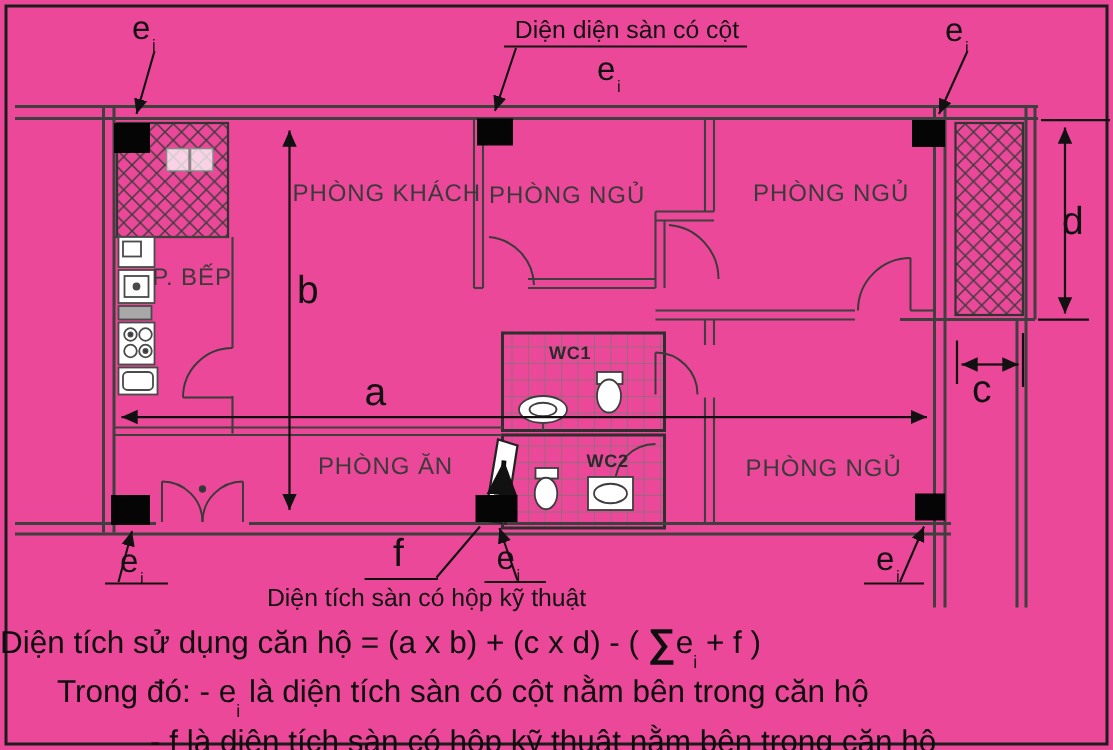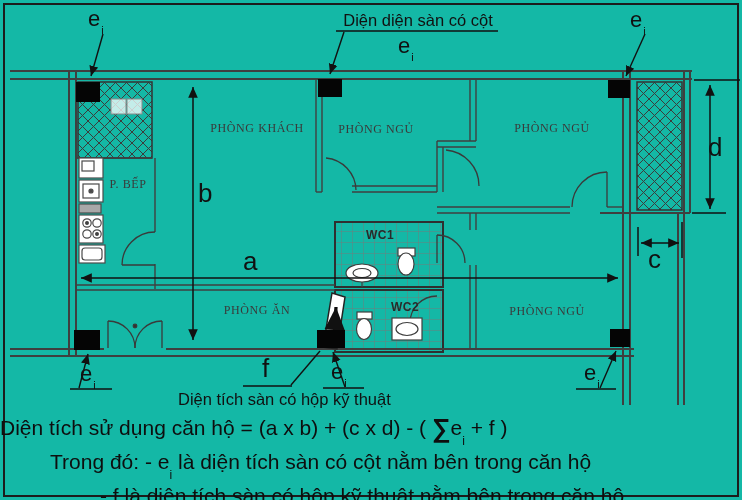--- a/index.html
+++ b/index.html
@@ -1,29 +1,29 @@
 <!DOCTYPE html>
 <html><head>
 <meta charset="utf-8">
 <style>
   html,body{margin:0;padding:0;background:#e8e8e8;}
-  #stage{position:relative;width:742px;height:500px;background:#14b8a6;
+  #stage{position:relative;width:742px;height:500px;background:#ec4899;
          font-family:"Liberation Sans", sans-serif;color:#111;overflow:hidden;}
   #frame{position:absolute;left:3px;top:3px;width:732px;height:490px;border:2px solid #1c1c1c;}
   #plan-svg{position:absolute;left:0;top:0;}
   .lbl{position:absolute;color:#2e2e2e;}
-  .room{font-size:12px;letter-spacing:.6px;color:#3a3a3a;text-align:center;white-space:nowrap;font-family:Liberation Serif, serif;}
+  .room{font-size:16px;letter-spacing:.6px;color:#3a3a3a;text-align:center;white-space:nowrap;}
   .wc{font-size:12px;font-weight:600;color:#2a2a2a;letter-spacing:.5px;}
   .elab{font-size:22px;color:#111;}
   .elab sub{font-size:11px;position:relative;top:3px;left:1px;}
   .dim{font-size:26px;color:#111;}
   .cap{font-size:16.5px;color:#111;white-space:nowrap;}
   #formula{position:absolute;left:0;top:413px;width:742px;font-size:21px;line-height:26px;color:#0e0e0e;}
   #formula .l1{}
-  #formula .l2{margin-left:50px;}
+  #formula .l2{margin-left:38px;}
   #formula .l3{margin-left:100px;}
   #formula .sigma{font-size:26px;font-weight:bold;position:relative;top:2px;}
   #formula sub{font-size:12px;position:relative;top:5px;}
 </style>
 </head>
 <body>
 
 <div id="stage">
   <div id="frame"></div>
 

